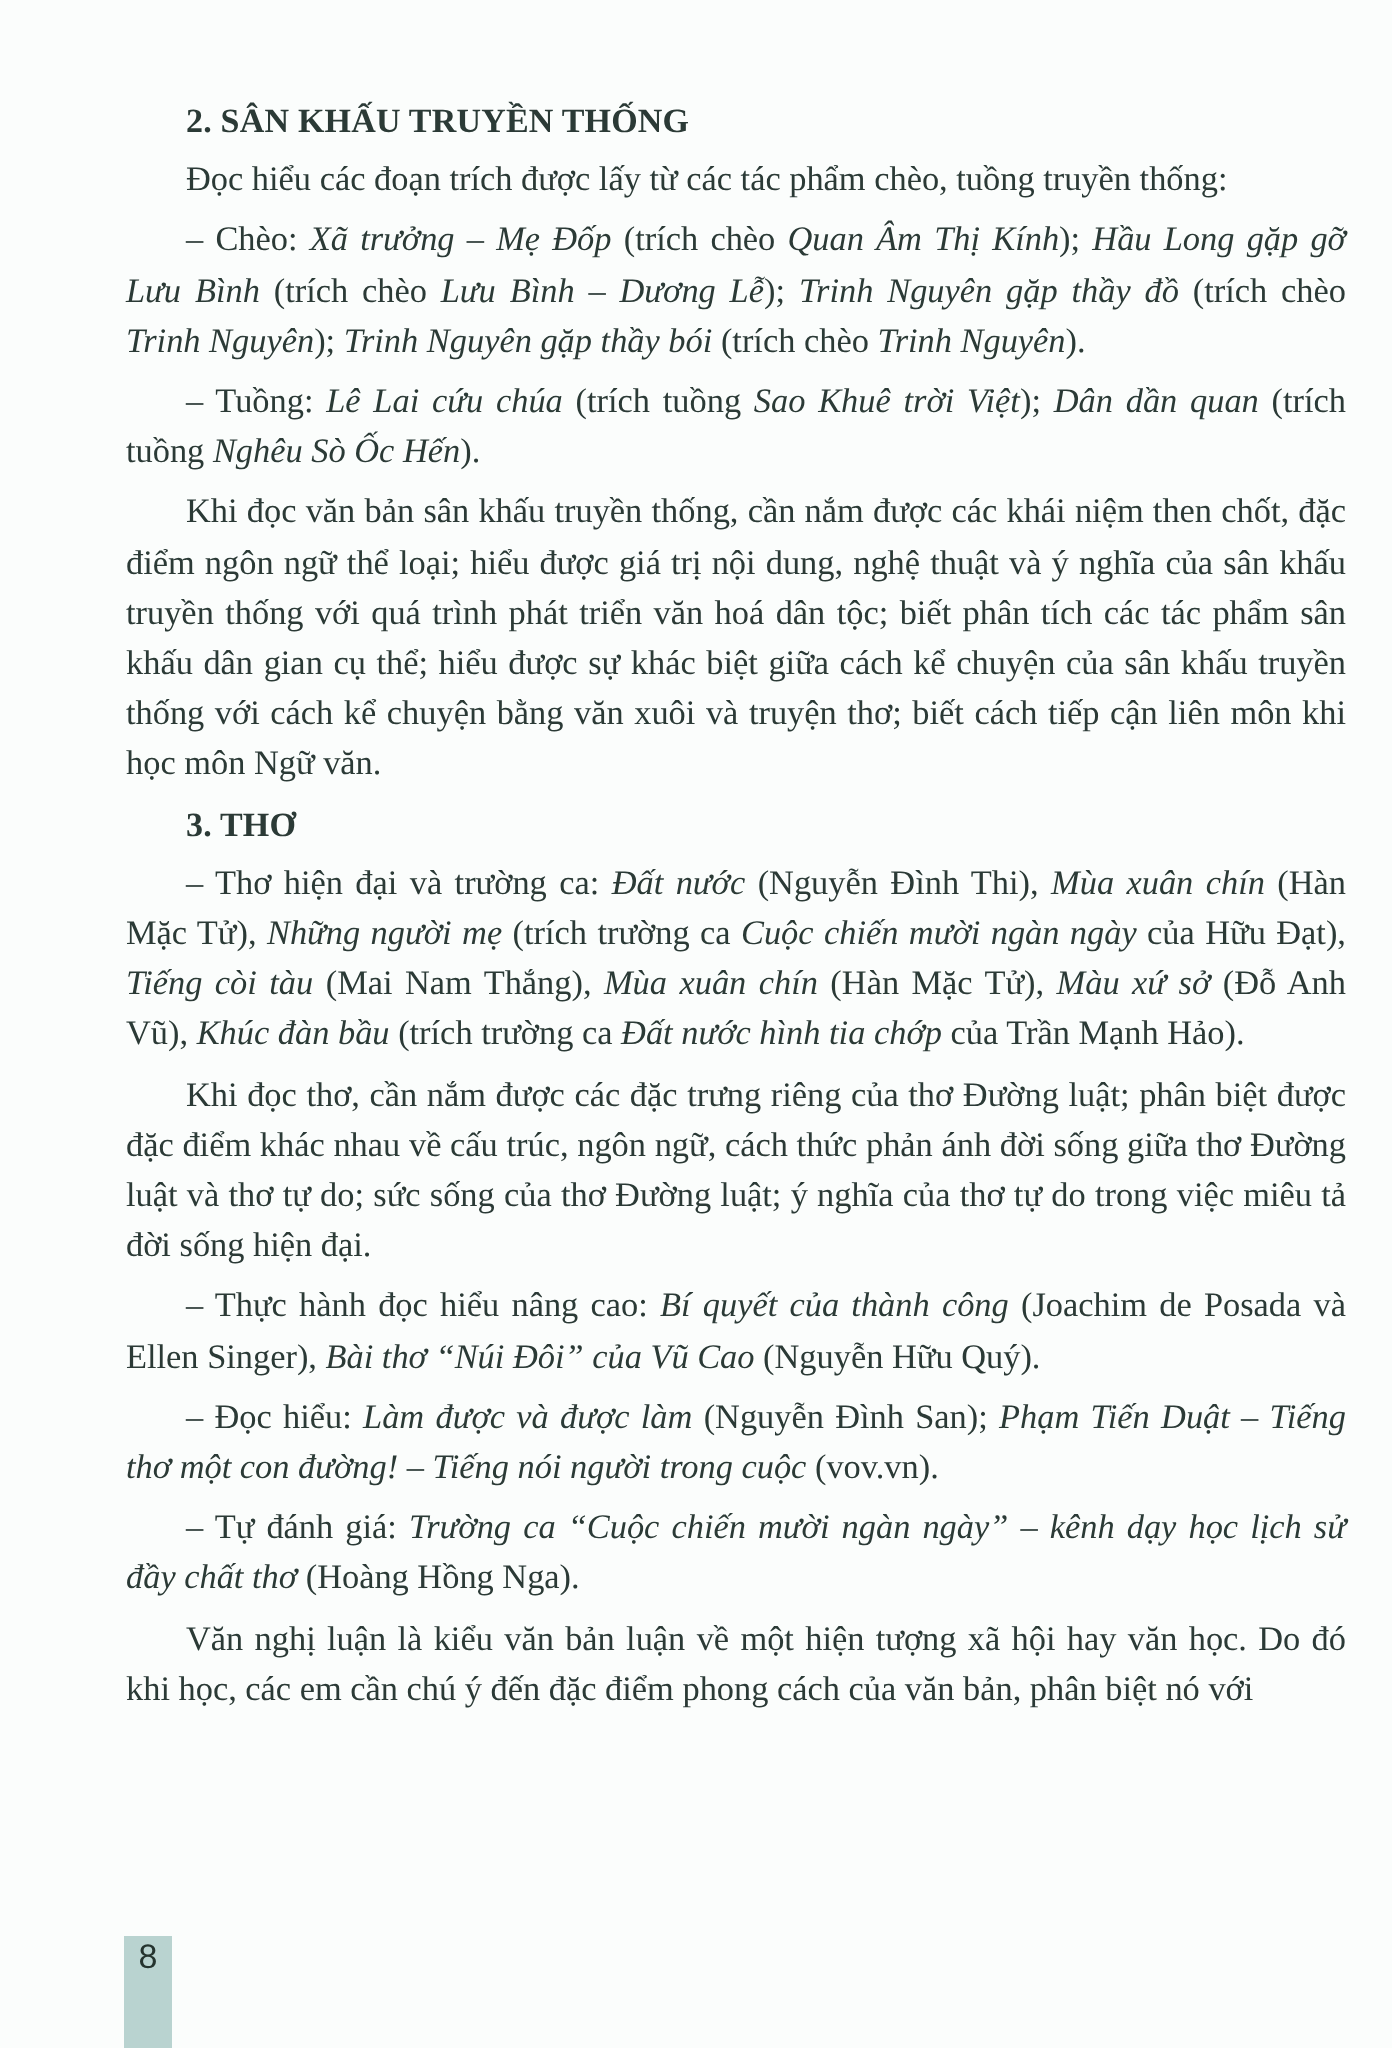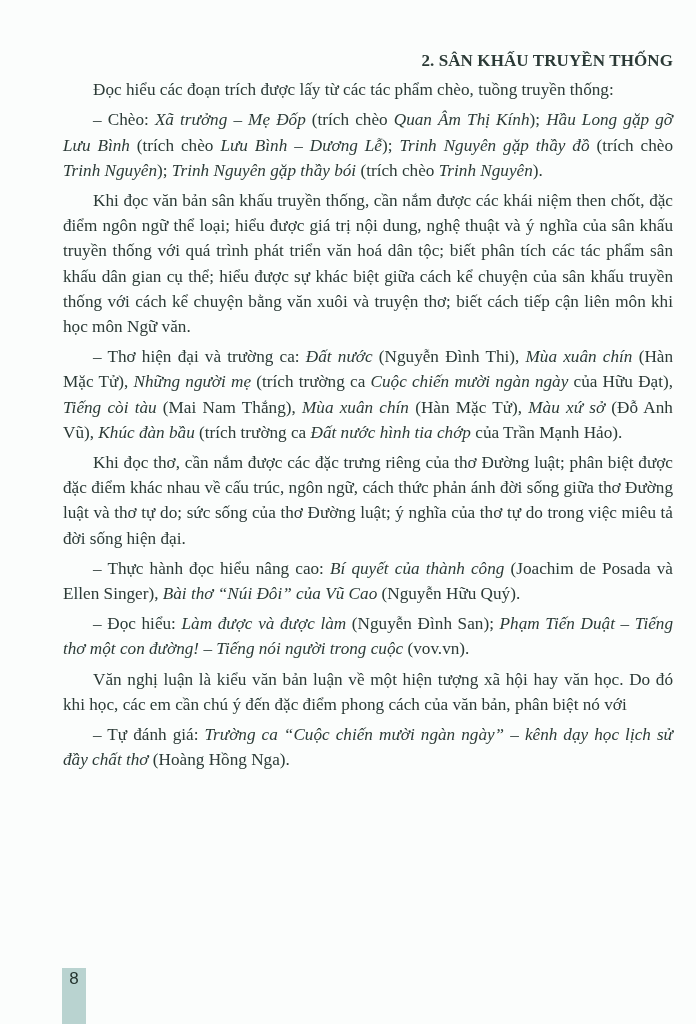--- a/index.html
+++ b/index.html
@@ -7,43 +7,45 @@
     width: 696px; height: 1024px; overflow: hidden;
     background: #fbfdfc;
     position: relative;
     font-family: "Liberation Serif", serif;
     color: #2b3a36;
   }
   .page {
     position: absolute; left: 63px; top: 48px; width: 610px;
     font-size: 17.2px; line-height: 25.2px;
   }
-  .h { font-weight: bold; margin: 0 0 4px 30px; font-size: 17px; letter-spacing: 0.1px; text-align: right; }
+  .h { font-weight: bold; margin: 0 0 4px 30px; font-size: 17px; letter-spacing: 0.1px; }
   .p { margin: 0 0 5px 0; text-indent: 30px; text-align: justify; text-align-last: left; font-family: Liberation Serif, serif; }
   i { font-style: italic; }
   .pagetab {
     position: absolute; left: 62px; top: 968px; width: 24px; height: 56px;
     background: #b9d3d0;
   }
   .pagenum {
     position: absolute; left: 0; top: 1px; width: 24px; text-align: center;
     font-family: "Liberation Sans", sans-serif; font-size: 17px; color: #25342f;
   }
 </style>
 </head>
 <body>
 
 <div class="page" id="page">
     <div class="h">2. SÂN KHẤU TRUYỀN THỐNG</div>
     <div class="p"><span>Đọc hiểu các đoạn trích được lấy từ các tác phẩm chèo, tuồng truyền thống:</span></div>
     <div class="p"><span>– Chèo: </span><i>Xã trưởng – Mẹ Đốp</i><span> (trích chèo </span><i>Quan Âm Thị Kính</i><span>); </span><i>Hầu Long gặp gỡ Lưu Bình</i><span> (trích chèo </span><i>Lưu Bình – Dương Lễ</i><span>); </span><i>Trinh Nguyên gặp thầy đồ</i><span> (trích chèo </span><i>Trinh Nguyên</i><span>); </span><i>Trinh Nguyên gặp thầy bói</i><span> (trích chèo </span><i>Trinh Nguyên</i><span>).</span></div>
+    <div class="p"><span>– Tuồng: </span><i>Lê Lai cứu chúa</i><span> (trích tuồng </span><i>Sao Khuê trời Việt</i><span>); </span><i>Dân dần quan</i><span> (trích tuồng </span><i>Nghêu Sò Ốc Hến</i><span>).</span></div>
     <div class="p"><span>Khi đọc văn bản sân khấu truyền thống, cần nắm được các khái niệm then chốt, đặc điểm ngôn ngữ thể loại; hiểu được giá trị nội dung, nghệ thuật và ý nghĩa của sân khấu truyền thống với quá trình phát triển văn hoá dân tộc; biết phân tích các tác phẩm sân khấu dân gian cụ thể; hiểu được sự khác biệt giữa cách kể chuyện của sân khấu truyền thống với cách kể chuyện bằng văn xuôi và truyện thơ; biết cách tiếp cận liên môn khi học môn Ngữ văn.</span></div>
+    <div class="h">3. THƠ</div>
     <div class="p"><span>– Thơ hiện đại và trường ca: </span><i>Đất nước</i><span> (Nguyễn Đình Thi), </span><i>Mùa xuân chín</i><span> (Hàn Mặc Tử), </span><i>Những người mẹ</i><span> (trích trường ca </span><i>Cuộc chiến mười ngàn ngày</i><span> của Hữu Đạt), </span><i>Tiếng còi tàu</i><span> (Mai Nam Thắng), </span><i>Mùa xuân chín</i><span> (Hàn Mặc Tử), </span><i>Màu xứ sở</i><span> (Đỗ Anh Vũ), </span><i>Khúc đàn bầu</i><span> (trích trường ca </span><i>Đất nước hình tia chớp</i><span> của Trần Mạnh Hảo).</span></div>
     <div class="p"><span>Khi đọc thơ, cần nắm được các đặc trưng riêng của thơ Đường luật; phân biệt được đặc điểm khác nhau về cấu trúc, ngôn ngữ, cách thức phản ánh đời sống giữa thơ Đường luật và thơ tự do; sức sống của thơ Đường luật; ý nghĩa của thơ tự do trong việc miêu tả đời sống hiện đại.</span></div>
     <div class="p"><span>– Thực hành đọc hiểu nâng cao: </span><i>Bí quyết của thành công</i><span> (Joachim de Posada và Ellen Singer), </span><i>Bài thơ “Núi Đôi” của Vũ Cao</i><span> (Nguyễn Hữu Quý).</span></div>
     <div class="p"><span>– Đọc hiểu: </span><i>Làm được và được làm</i><span> (Nguyễn Đình San); </span><i>Phạm Tiến Duật – Tiếng thơ một con đường! – Tiếng nói người trong cuộc</i><span> (vov.vn).</span></div>
+    <div class="p"><span>– Tự đánh giá: </span><i>Trường ca “Cuộc chiến mười ngàn ngày” – kênh dạy học lịch sử đầy chất thơ</i><span> (Hoàng Hồng Nga).</span></div>
     <div class="p"><span>Văn nghị luận là kiểu văn bản luận về một hiện tượng xã hội hay văn học. Do đó khi học, các em cần chú ý đến đặc điểm phong cách của văn bản, phân biệt nó với</span></div>
-    <div class="p"><span>– Tự đánh giá: </span><i>Trường ca “Cuộc chiến mười ngàn ngày” – kênh dạy học lịch sử đầy chất thơ</i><span> (Hoàng Hồng Nga).</span></div>
   </div>
 
 <div class="pagetab">
   <div class="pagenum">8</div>
 </div>
 
 </body></html>

